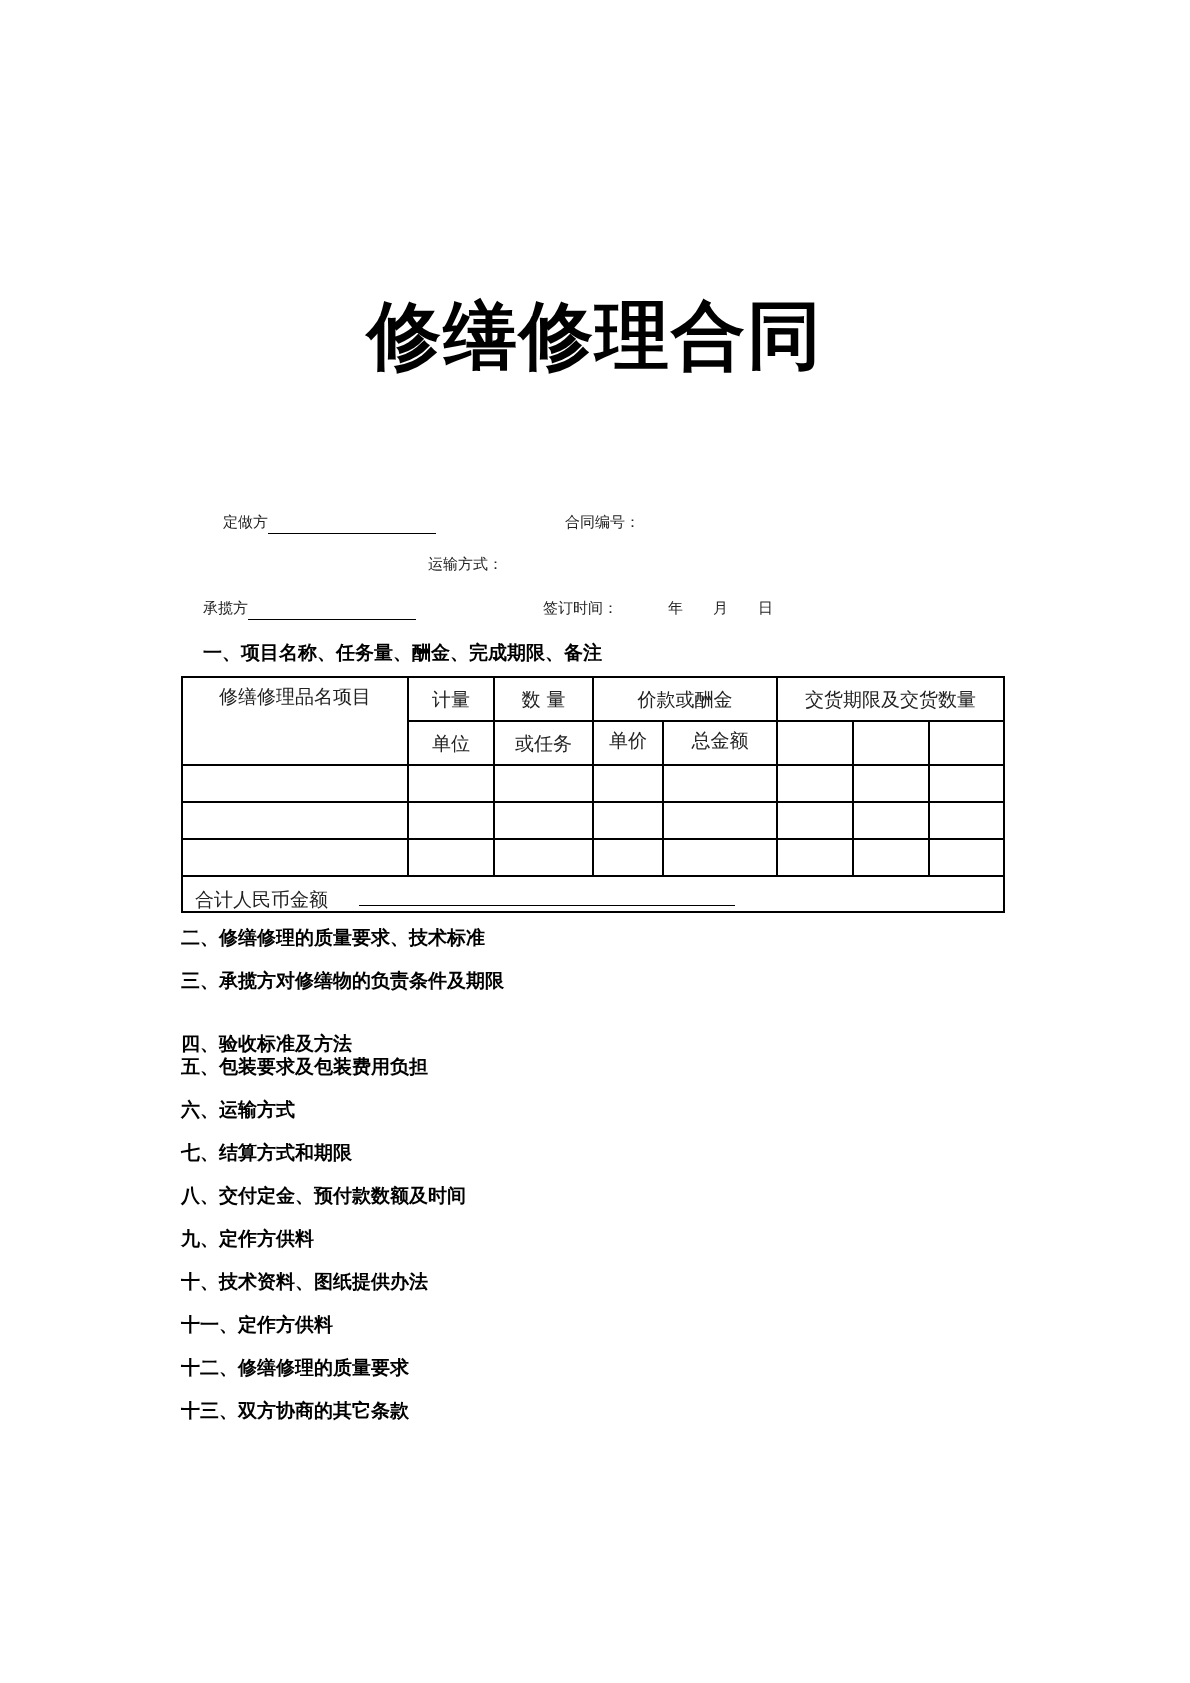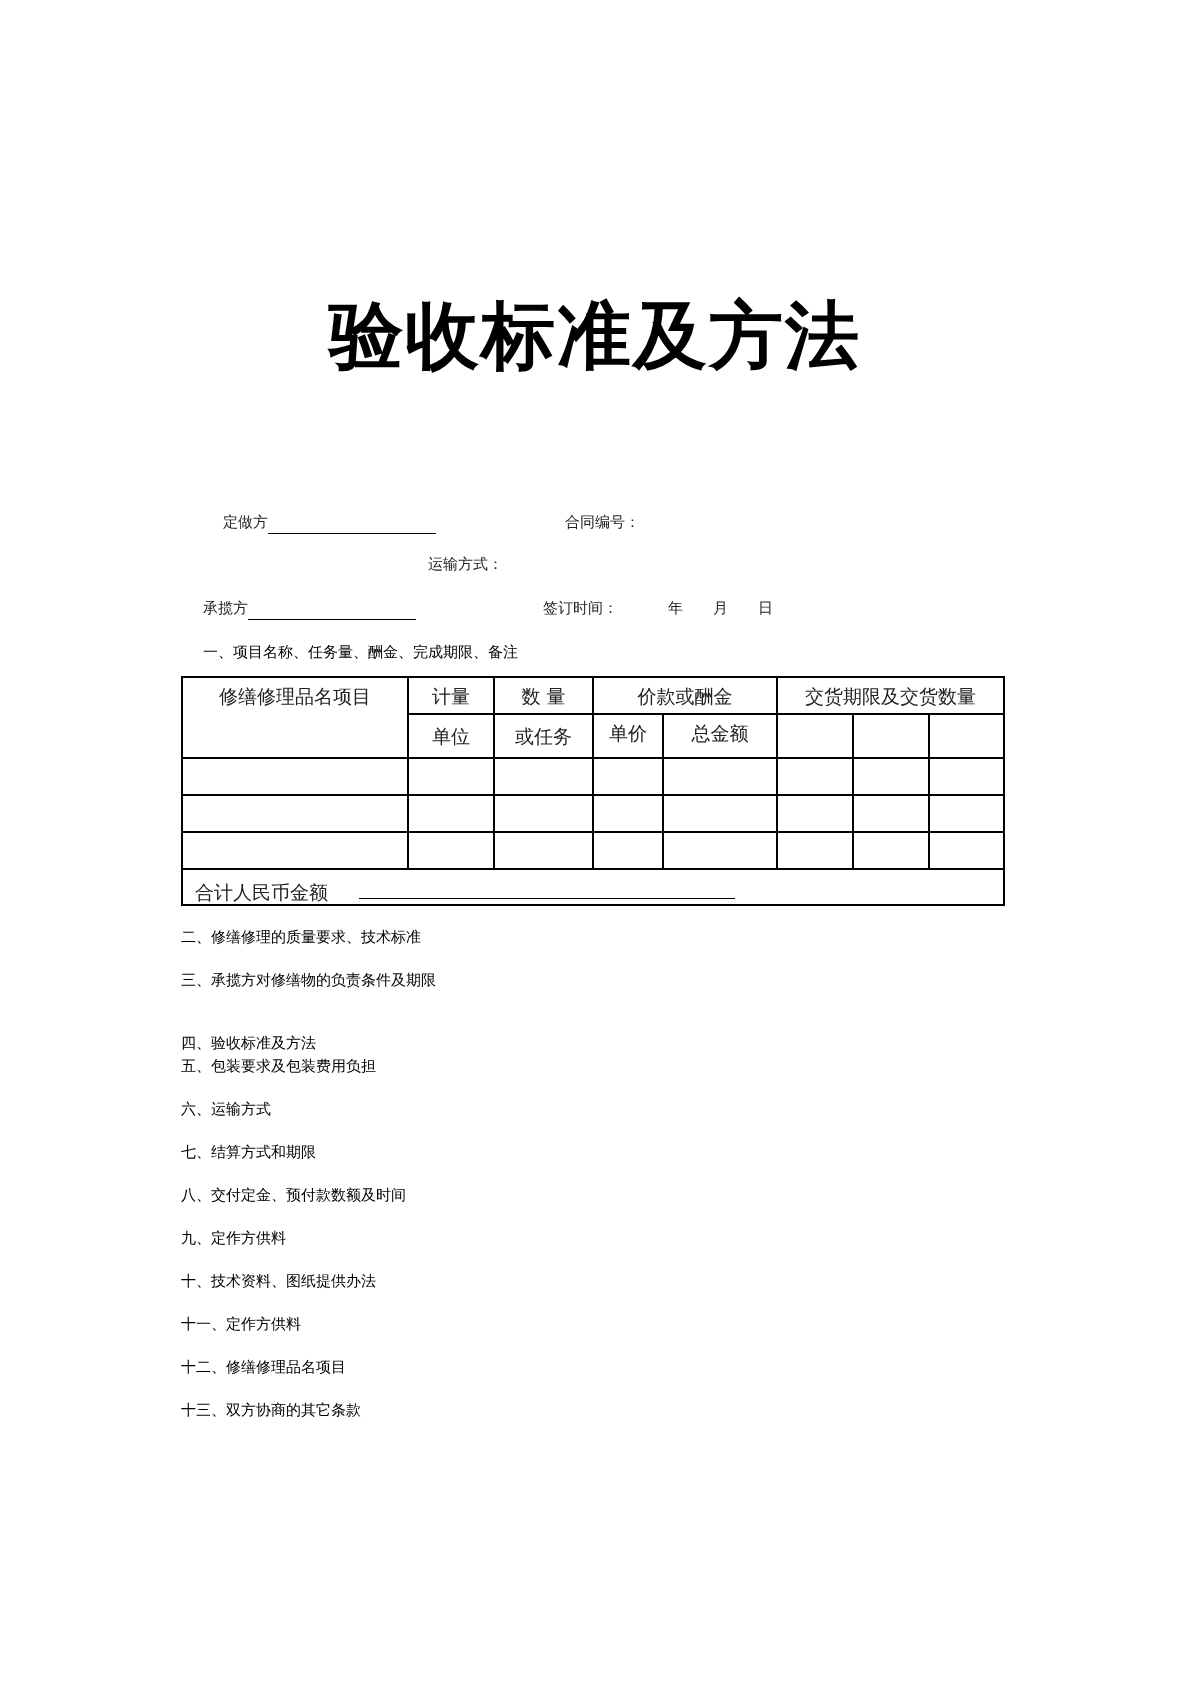--- a/index.html
+++ b/index.html
@@ -4,35 +4,35 @@
 <style>
   html, body { margin: 0; padding: 0; background: #ffffff; }
   body { width: 1190px; height: 1683px; position: relative; overflow: hidden;
          font-family: "DejaVu Serif", "Liberation Serif", serif; color: #000; }
   .abs { position: absolute; white-space: nowrap; }
   .title { left: 0; width: 1190px; top: 285px; text-align: center;
            font-size: 74px; font-weight: bold; letter-spacing: 2px;
            font-family: "DejaVu Serif", serif; line-height: 100px; }
   .field { font-size: 15px; line-height: 24px; color: #222; }
   .uline { display: inline-block; border-bottom: 1.5px solid #000; height: 20px; vertical-align: bottom; }
-  .section { font-size: 15px; font-weight: normal; line-height: 24px;
+  .section { font-size: 19px; font-weight: bold; line-height: 24px;
              font-family: "DejaVu Sans", sans-serif; }
   table.grid { position: absolute; left: 181px; top: 676px; border-collapse: collapse;
                table-layout: fixed; }
   table.grid td { border: 2px solid #000; padding: 0; text-align: center; vertical-align: middle;
                   font-size: 19px; color: #222; line-height: 24px; }
   .cell-top { vertical-align: top !important; padding-top: 6px !important; }
   .total-cell { text-align: left !important; padding-left: 12px !important; vertical-align: top !important;
                 padding-top: 10px !important; position: relative; }
   .total-line { position: absolute; left: 176px; top: 28px; width: 376px; border-bottom: 1.5px solid #000; }
 </style>
 </head>
 <body>
 
-<div class="abs title">验收标准及方法</div>
+<div class="abs title">修缮修理合同</div>
 
 <div class="abs field" style="left:223px; top:510px;">
   <span>定做方</span><span class="uline" style="width:168px;"></span>
 </div>
 <div class="abs field" style="left:565px; top:510px;">合同编号：</div>
 
 <div class="abs field" style="left:428px; top:552px;">运输方式：</div>
 
 <div class="abs field" style="left:203px; top:596px;">
   <span>承揽方</span><span class="uline" style="width:168px;"></span>
@@ -49,21 +49,21 @@
     <col style="width:226px">
       <col style="width:86px">
       <col style="width:99px">
     <col style="width:70px">
       <col style="width:114px">
     <col style="width:76px">
       <col style="width:76px">
       <col style="width:75px">
   </colgroup>
   <tbody>
-      <tr style="height:37px;">
+      <tr style="height:44px;">
     <td rowspan="2" class="cell-top" style="padding-top:20px;">修缮修理品名项目</td>
     <td>计量</td>
     <td>数 量</td>
     <td colspan="2">价款或酬金</td>
     <td colspan="3">交货期限及交货数量</td>
   </tr>
   <tr style="height:44px;">
     <td>单位</td>
     <td>或任务</td>
     <td class="cell-top">单价</td>
@@ -114,14 +114,14 @@
 <div class="abs section" style="left:181px; top:925px;">二、修缮修理的质量要求、技术标准</div>
 <div class="abs section" style="left:181px; top:968px;">三、承揽方对修缮物的负责条件及期限</div>
 <div class="abs section" style="left:181px; top:1011px;margin-top:20px;">四、验收标准及方法</div>
 <div class="abs section" style="left:181px; top:1054px;">五、包装要求及包装费用负担</div>
 <div class="abs section" style="left:181px; top:1097px;text-align:center;">六、运输方式</div>
 <div class="abs section" style="left:181px; top:1140px;">七、结算方式和期限</div>
 <div class="abs section" style="left:181px; top:1183px;">八、交付定金、预付款数额及时间</div>
 <div class="abs section" style="left:181px; top:1226px;">九、定作方供料</div>
 <div class="abs section" style="left:181px; top:1269px;">十、技术资料、图纸提供办法</div>
 <div class="abs section" style="left:181px; top:1312px;">十一、定作方供料</div>
-<div class="abs section" style="left:181px; top:1355px;">十二、修缮修理品名项目</div>
+<div class="abs section" style="left:181px; top:1355px;">十二、修缮修理的质量要求</div>
 <div class="abs section" style="left:181px; top:1398px;">十三、双方协商的其它条款</div>
 
 </body></html>

